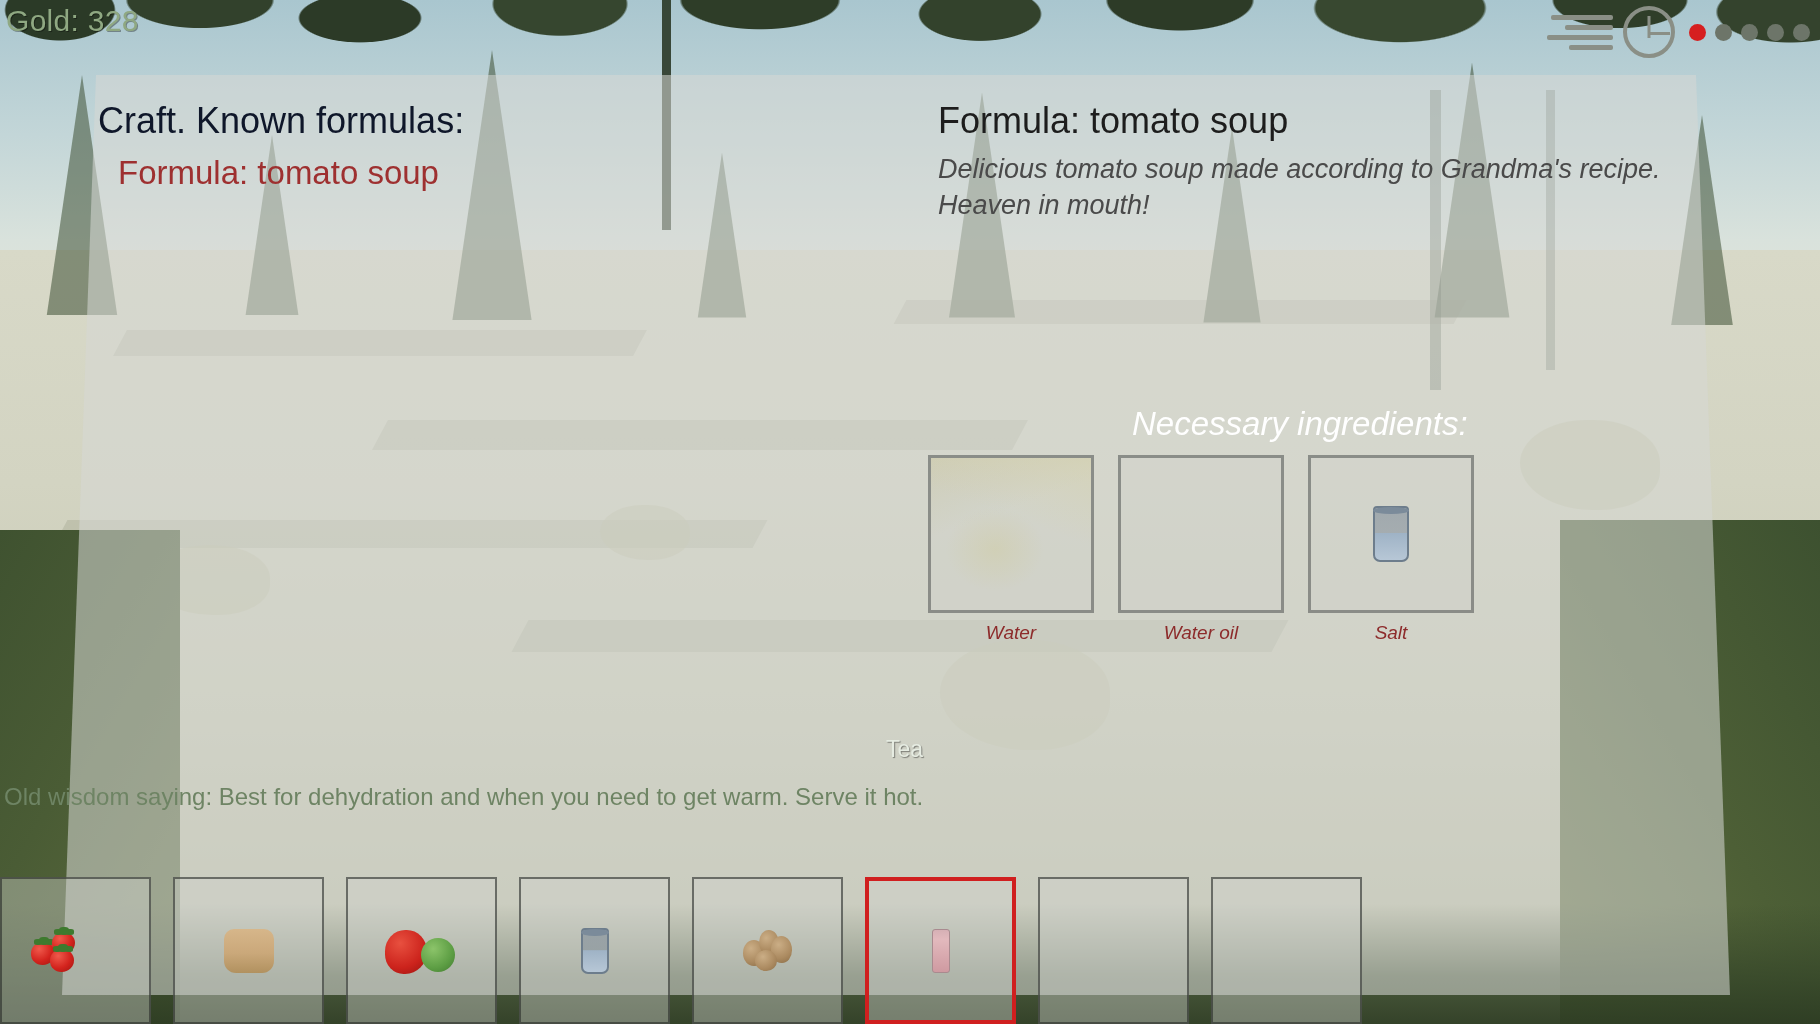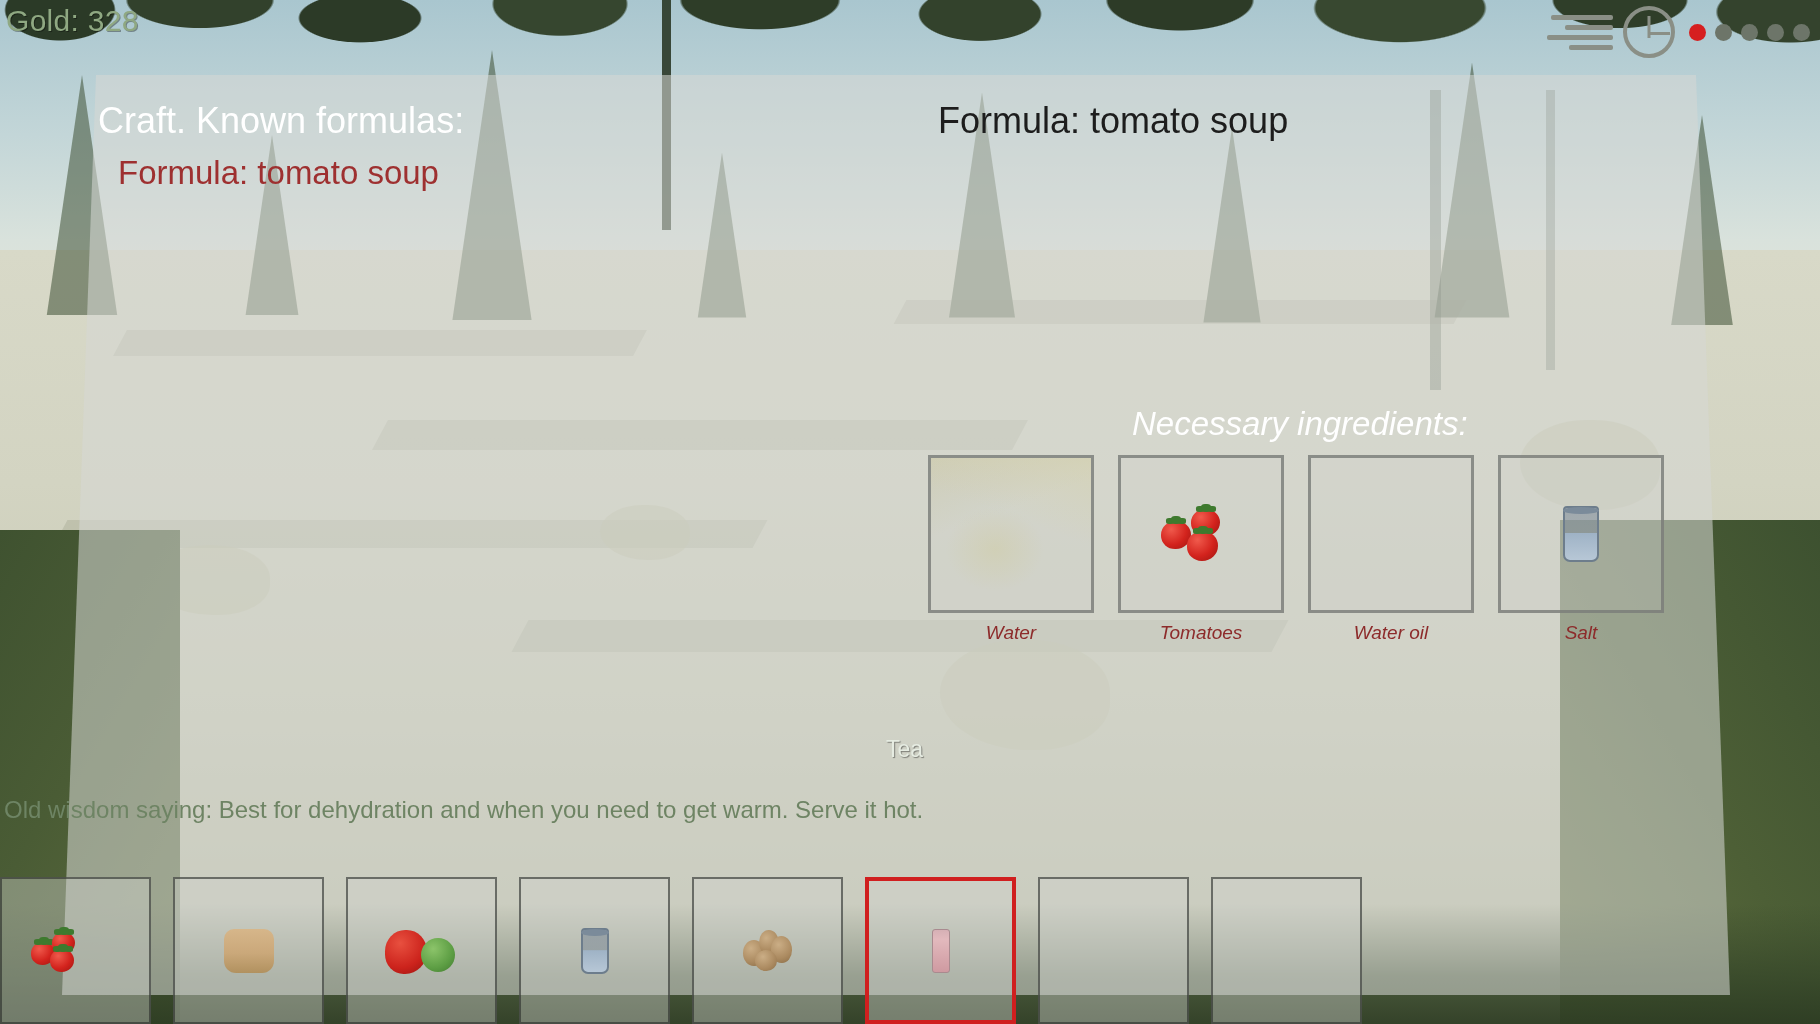--- a/index.html
+++ b/index.html
@@ -103,21 +103,21 @@
     position:absolute; left:0px; top:75px;
     width:1730px; height:920px;
     background:rgba(214,216,212,.56);
     clip-path:polygon(96px 0, 1696px 0, 1730px 920px, 62px 920px);
     z-index:10;
   }
   #panel-content { position:absolute; inset:0; z-index:11; }
 
   .h-known {
     position:absolute; left:98px; top:100px;
-    font-size:36px; color:#ffffff; font-weight:400; white-space:nowrap;
+    font-size:36px; color:#0f172a; font-weight:400; white-space:nowrap;
   }
   #formula-list {
     position:absolute; left:118px; top:152px; width:640px;
   }
   .formula-item {
     font-size:33px; color:#9e3030; padding:2px 0; cursor:pointer; white-space:nowrap;
   }
 
   .h-detail {
     position:absolute; left:938px; top:100px;
@@ -200,21 +200,21 @@
   }
 
   
   #tip {
     position:absolute; left:4px; top:736px; z-index:25;text-align:right;
   }
   .tip-title {
     font-size:23px; color:#e6ece2; text-shadow:1px 1px 1px rgba(0,0,0,.4);
   }
   .tip-text {
-    margin-top:33px; font-size:24px; color:#6e8464; white-space:nowrap;
+    margin-top:20px; font-size:24px; color:#6e8464; white-space:nowrap;
   }
 
   
   #hotbar {
     position:absolute; left:0px; bottom:0px; z-index:28;
     display:flex; gap:22px; padding-left:0px;
   }
   .slot {
     width:151px; height:147px;
     border:2px solid rgba(44,46,44,.62);
@@ -286,42 +286,33 @@
 <div id="panel-content">
 
   <div class="h-known">Craft. Known formulas:</div>
 
   <div id="formula-list">
     <div class="formula-item">Formula: tomato soup</div>
   </div>
 
   <div class="h-detail">Formula: tomato soup</div>
 
+  <div class="detail-desc">Delicious tomato soup made according to Grandma's recipe. Heaven in mouth!</div>
 
   <div class="h-ingredients">Necessary ingredients:</div>
 
   <div id="ingredients">
 
     <div class="ing-cell">
       <div class="ing-slot">
         <div class="crystals"></div>
       </div>
       <div class="ing-label">Water</div>
     </div>
 
-    <div class="ing-cell">
-      <div class="ing-slot">
-        <div class="art" style="width:80px;height:62px;">
-          <div class="tomato" style="left:0;   top:18px; width:30px; height:28px;"></div>
-          <div class="tomato" style="left:30px; top:6px;  width:29px; height:27px;"></div>
-          <div class="tomato" style="left:26px; top:28px; width:31px; height:30px;"></div>
-        </div>
-      </div>
-      <div class="ing-label">Tomatoes</div>
-    </div>
 
     <div class="ing-cell">
       <div class="ing-slot"></div>
       <div class="ing-label">Water oil</div>
     </div>
 
     <div class="ing-cell">
       <div class="ing-slot">
         <div class="art" style="width:40px;height:60px;">
           <div class="glass" style="left:2px;top:2px;width:36px;height:56px;"></div>

